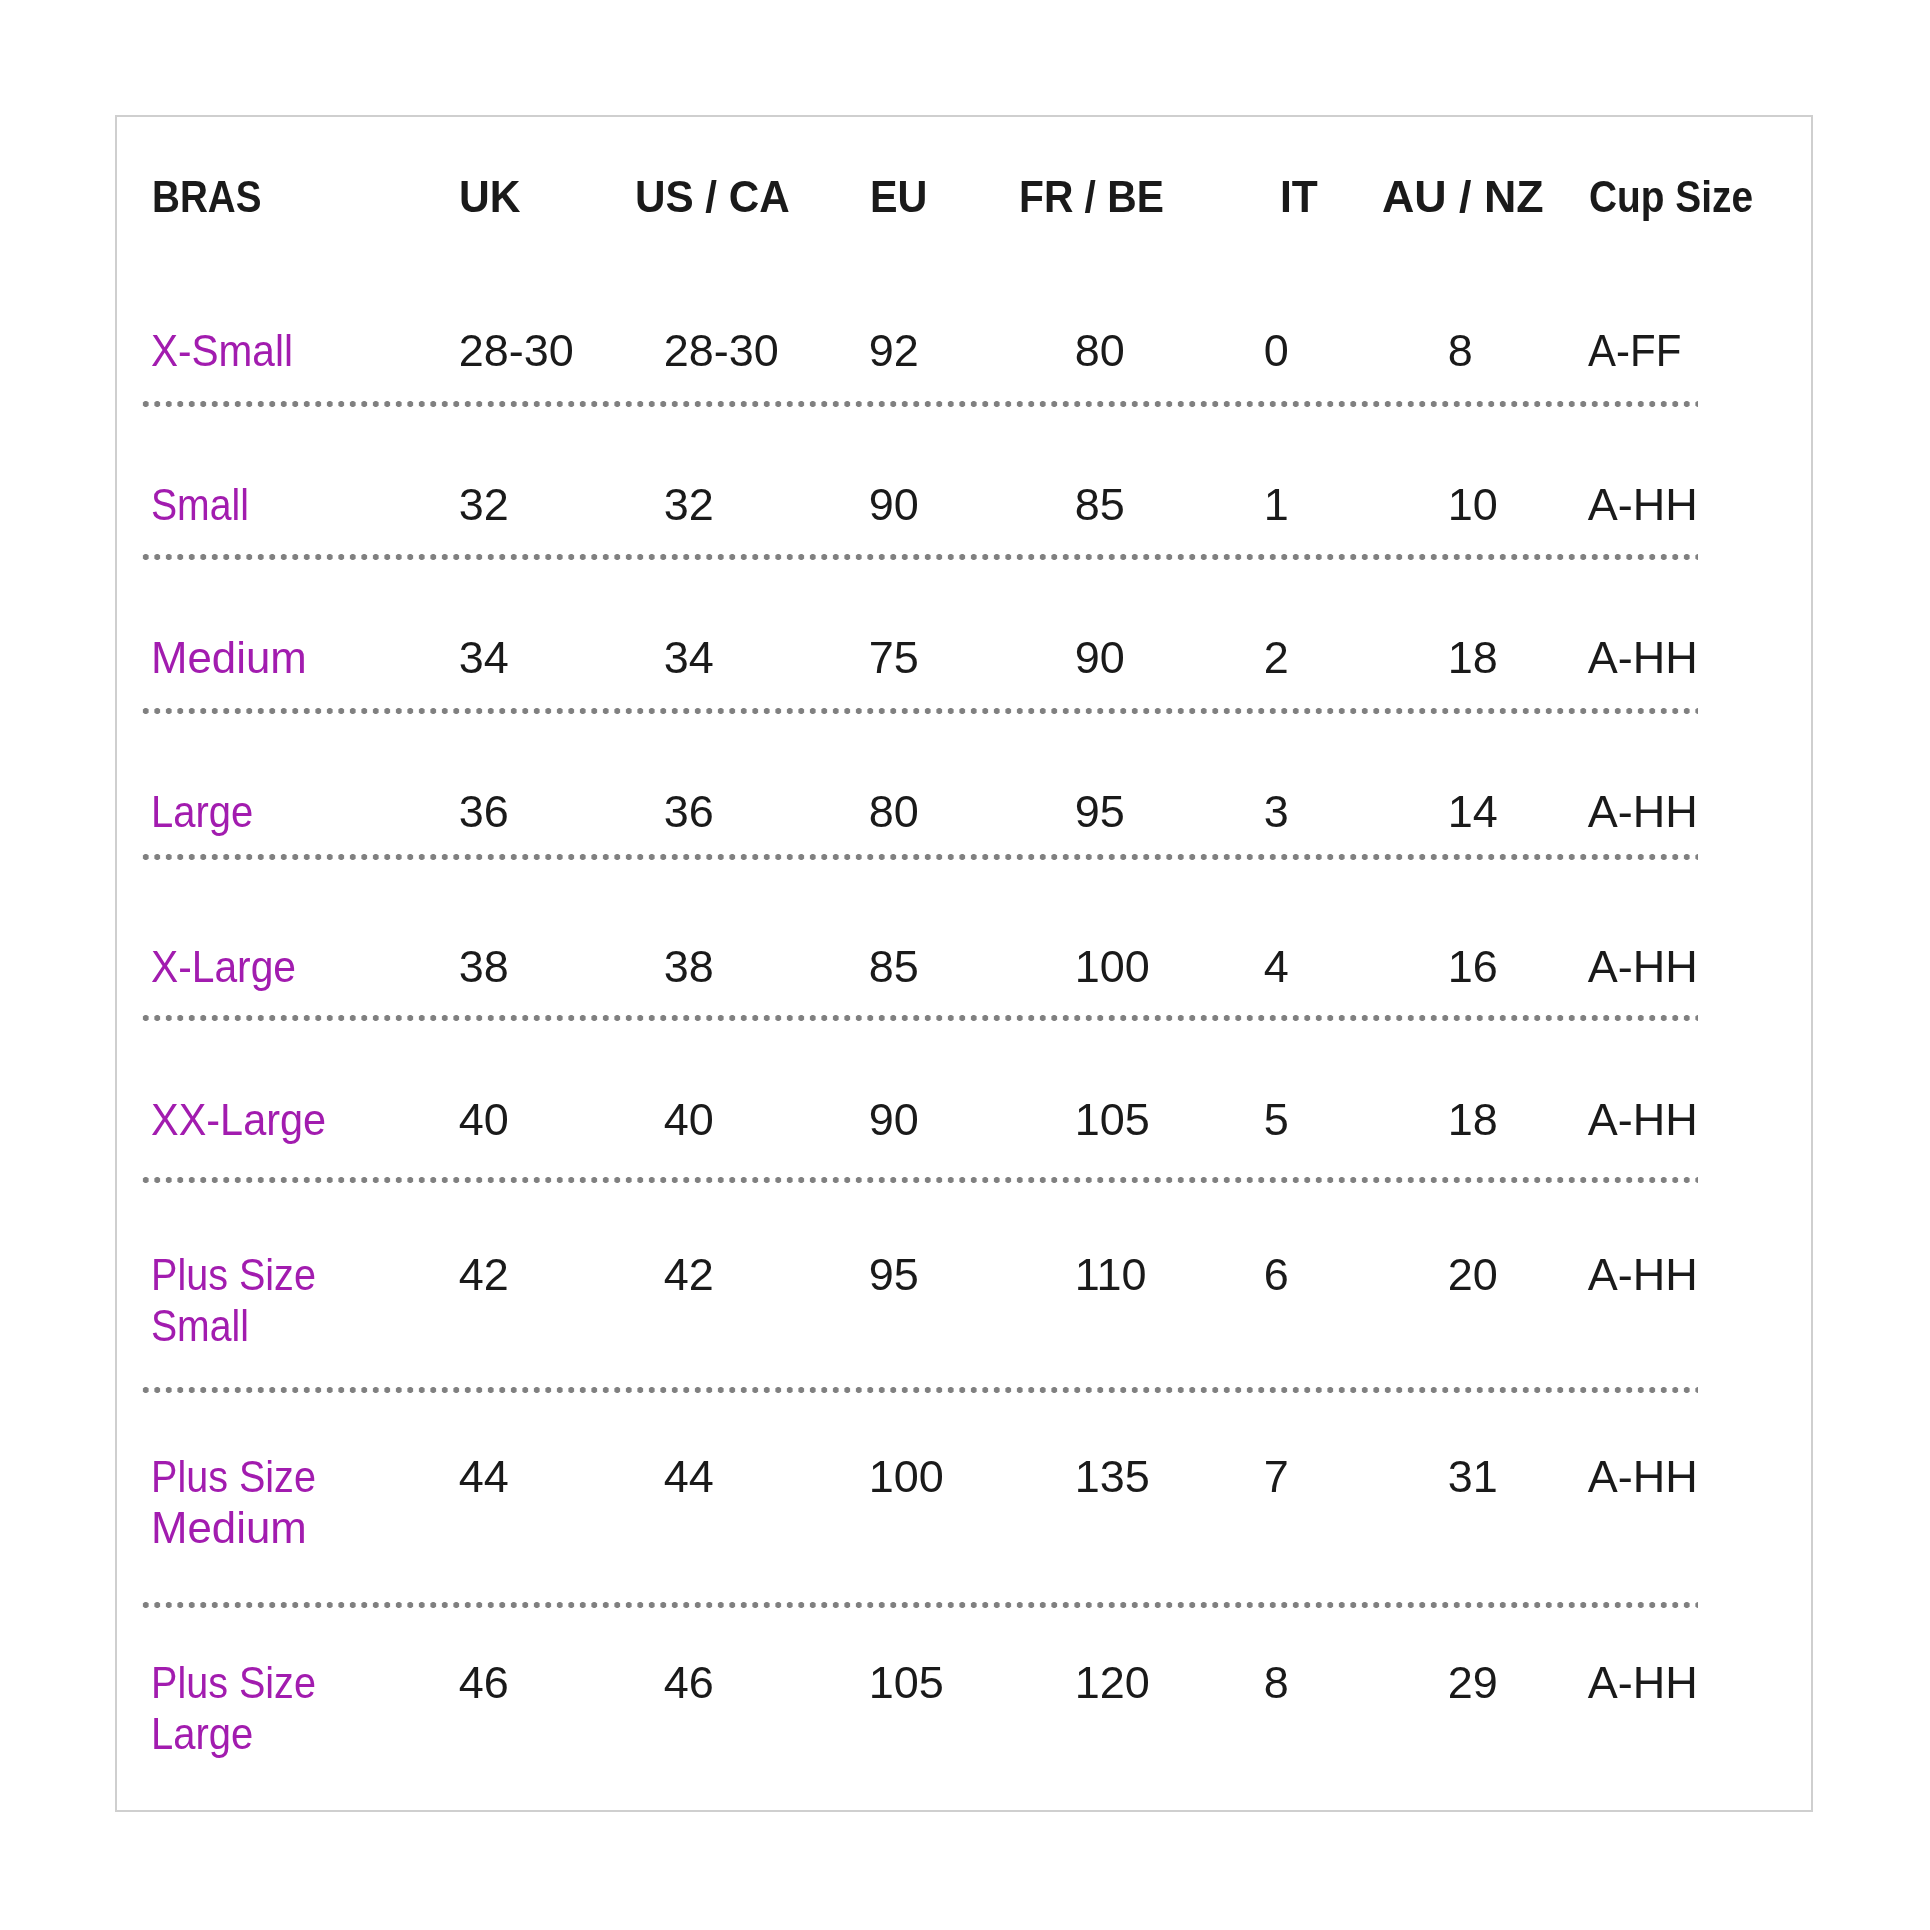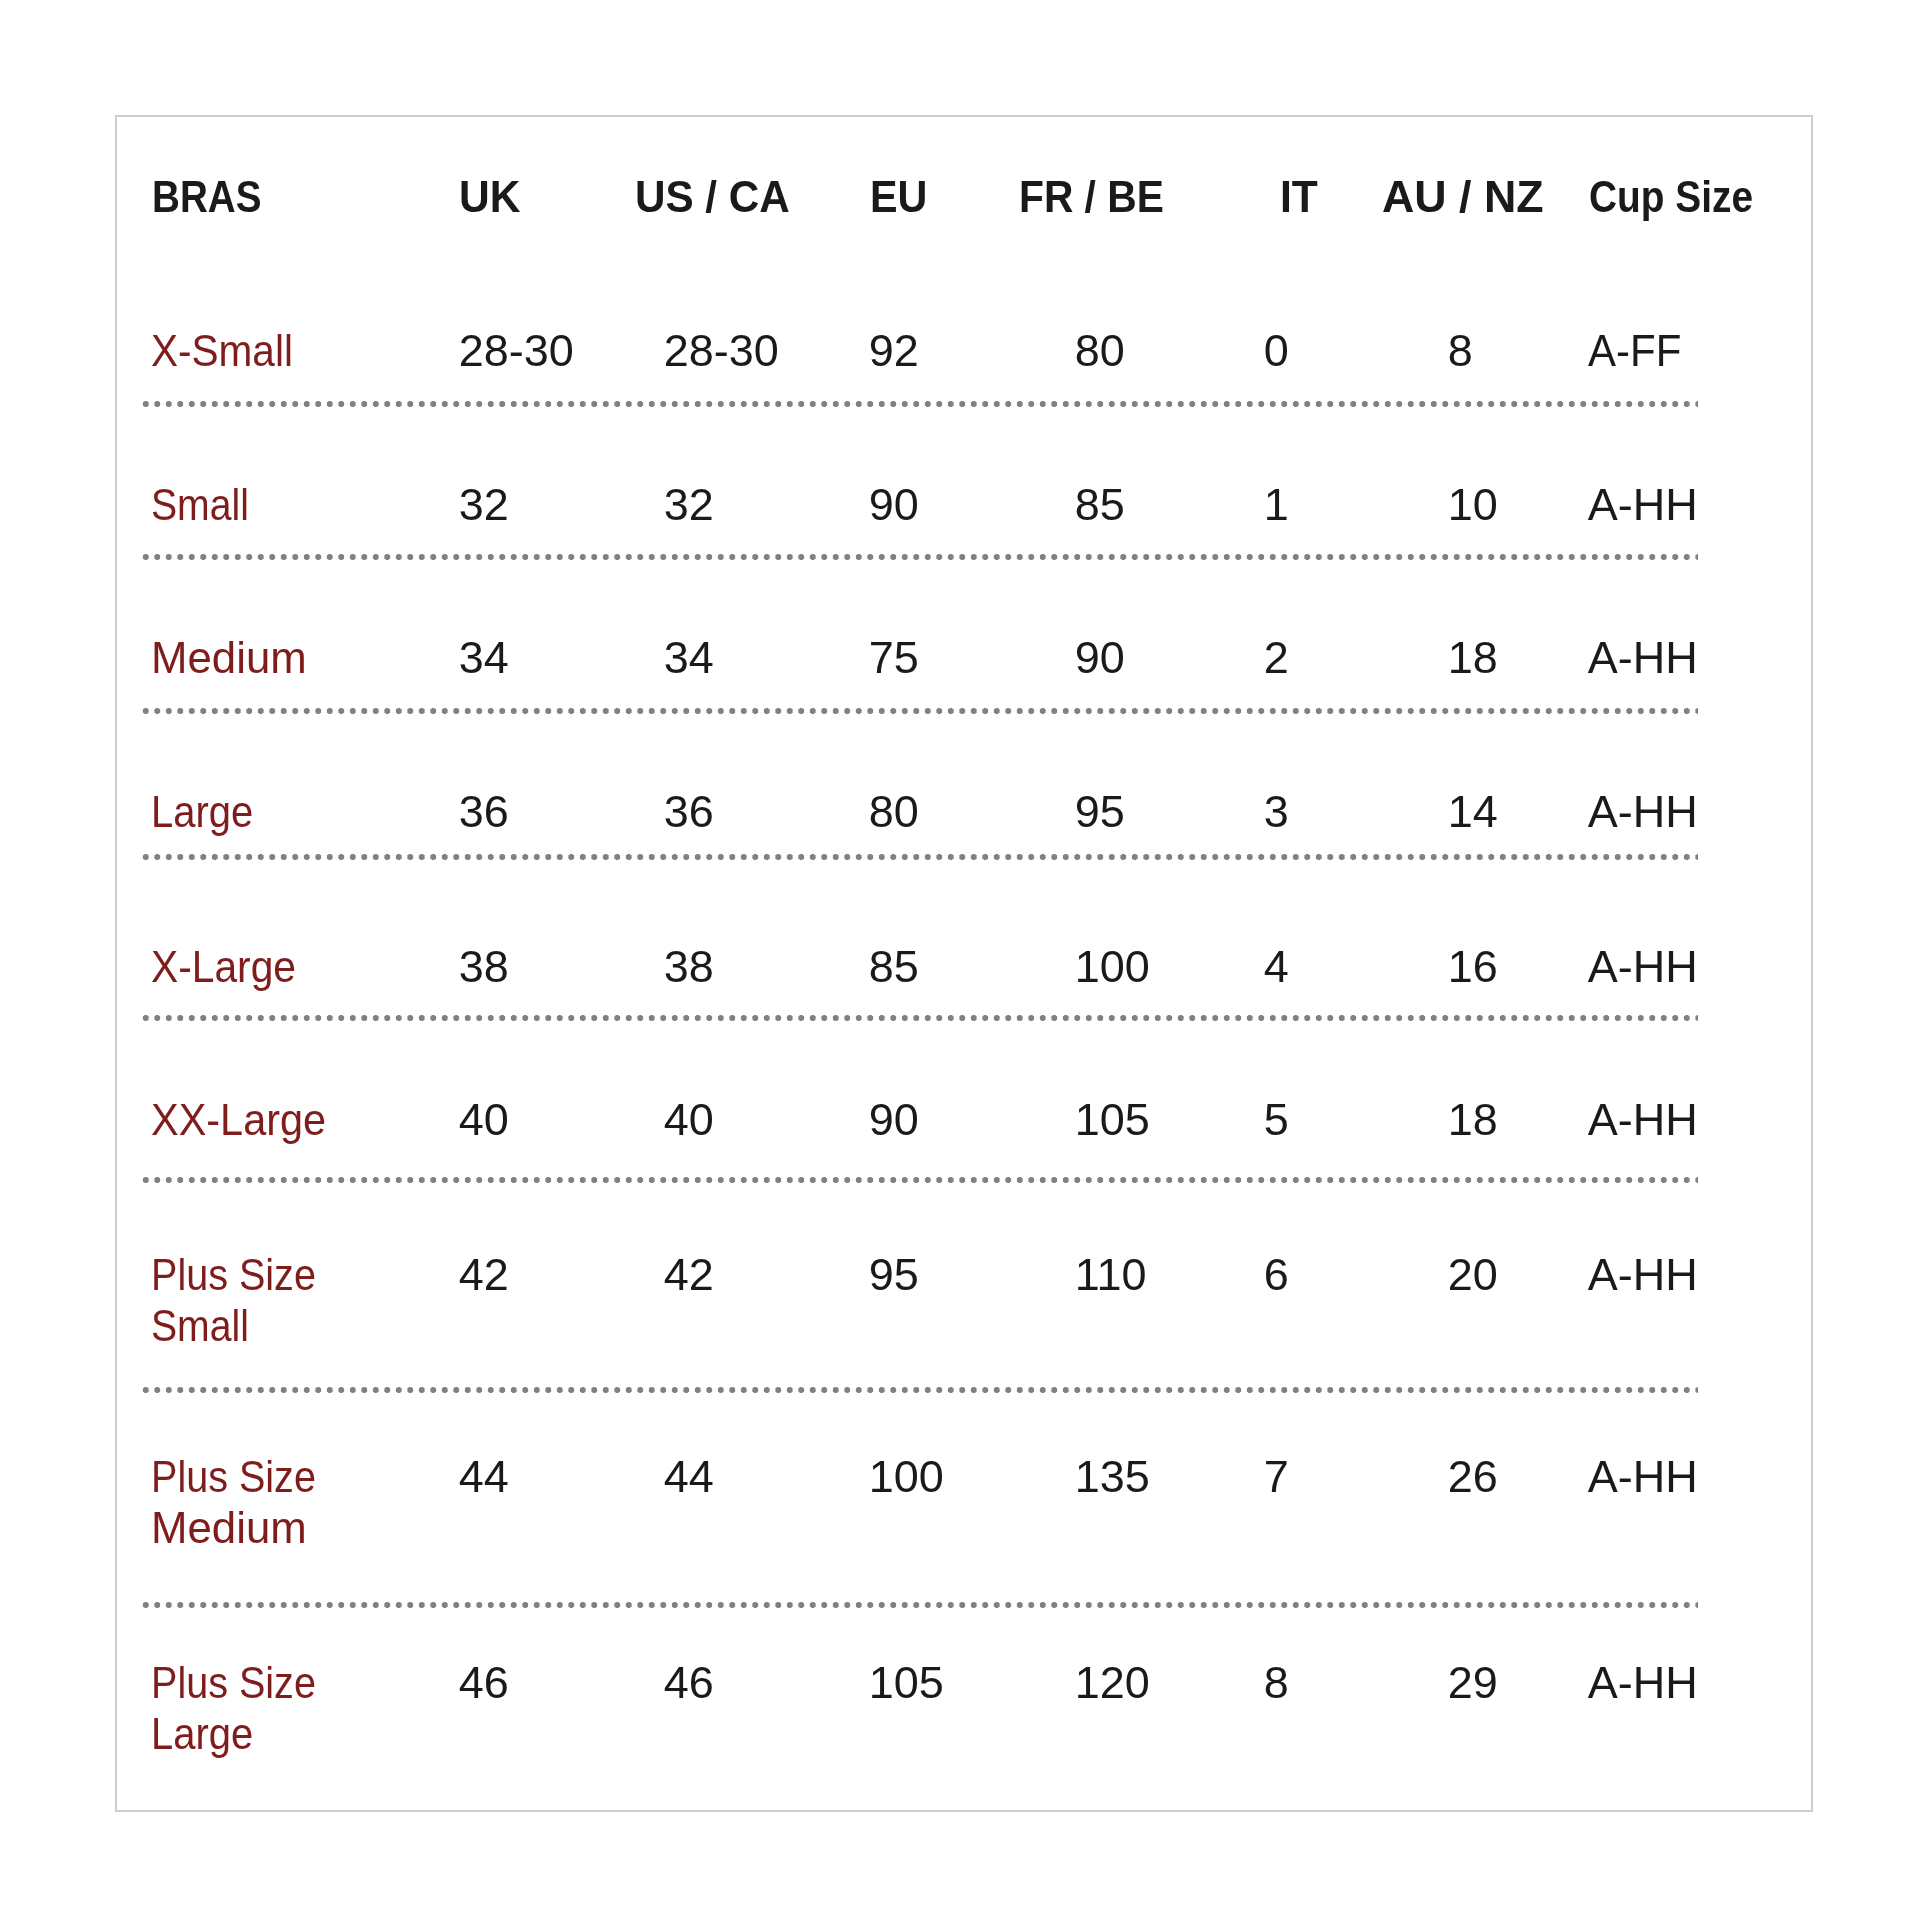--- a/index.html
+++ b/index.html
@@ -69,21 +69,21 @@
   th.h5 .hd{margin-left:16.3px; transform:scaleX(0.945);}
   th.h6 .hd{margin-left:-66px;transform:scaleX(0.995);}
   th.h7 .hd{margin-left:0.8px;  transform:scaleX(0.863);}
 
   
   .size-table tbody td{
     color:#1a1a1a;
     box-sizing:border-box;
     position:relative;
   }
-  .size-table tbody td.label{ color:#7f1d1d; }
+  .size-table tbody td.label{ color:#a21caf; }
   
   .size-table tbody tr td:first-child::after{
     content:"";
     position:absolute;
     left:-2.7px; bottom:-3.1px;
     width:1558px; height:6.2px;
     background-image:radial-gradient(circle at 50% 50%, #808080 0, #808080 2.8px, rgba(128,128,128,0) 3.3px);
     background-size:11.5px 6.2px;
     background-repeat:repeat-x;
     background-position:left bottom;
@@ -222,21 +222,21 @@
           <td><span class="cell n">20</span></td>
           <td><span class="cell c">A-HH</span></td>
         </tr>
         <tr class="r7">
           <td class="label"><span class="cellwrap"><span class="cell t l1">Plus Size</span><br><span class="cell t l2">Medium</span></span></td>
           <td><span class="cell n">44</span></td>
           <td><span class="cell n">44</span></td>
           <td><span class="cell n">100</span></td>
           <td><span class="cell n">135</span></td>
           <td><span class="cell n">7</span></td>
-          <td><span class="cell n">26</span></td>
+          <td><span class="cell n">31</span></td>
           <td><span class="cell c">A-HH</span></td>
         </tr>
         <tr class="r8">
           <td class="label"><span class="cellwrap"><span class="cell t l1">Plus Size</span><br><span class="cell t l2">Large</span></span></td>
           <td><span class="cell n">46</span></td>
           <td><span class="cell n">46</span></td>
           <td><span class="cell n">105</span></td>
           <td><span class="cell n">120</span></td>
           <td><span class="cell n">8</span></td>
           <td><span class="cell n">29</span></td>

